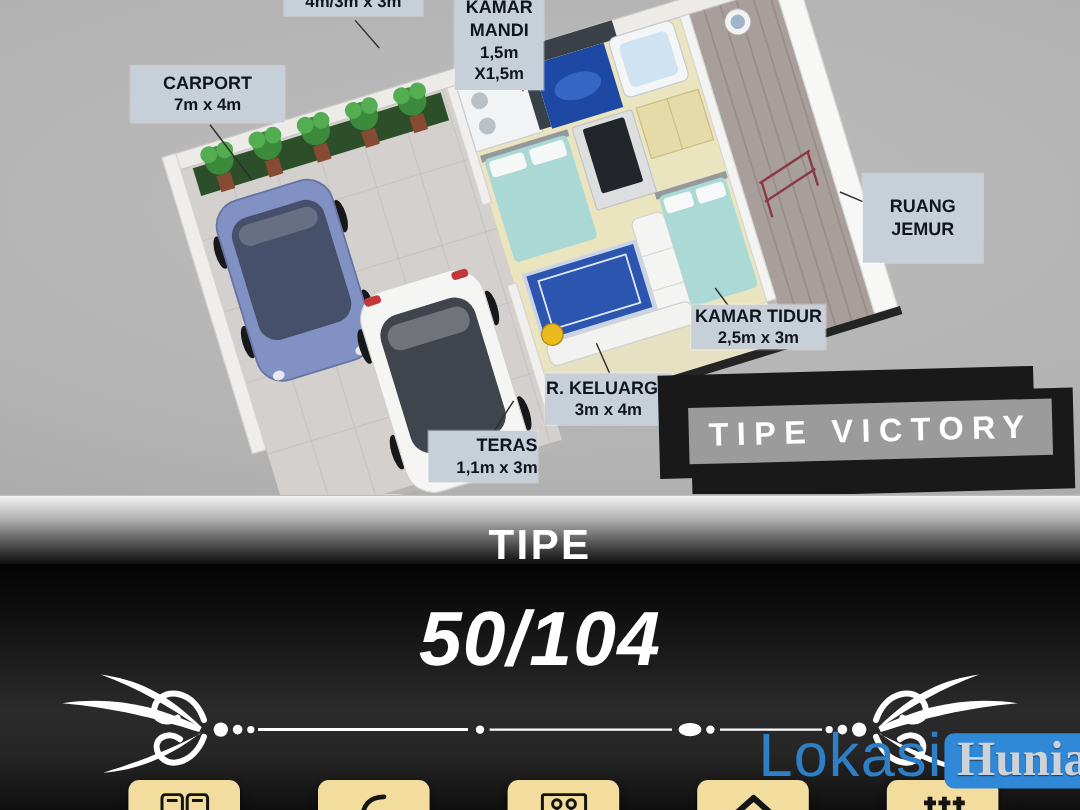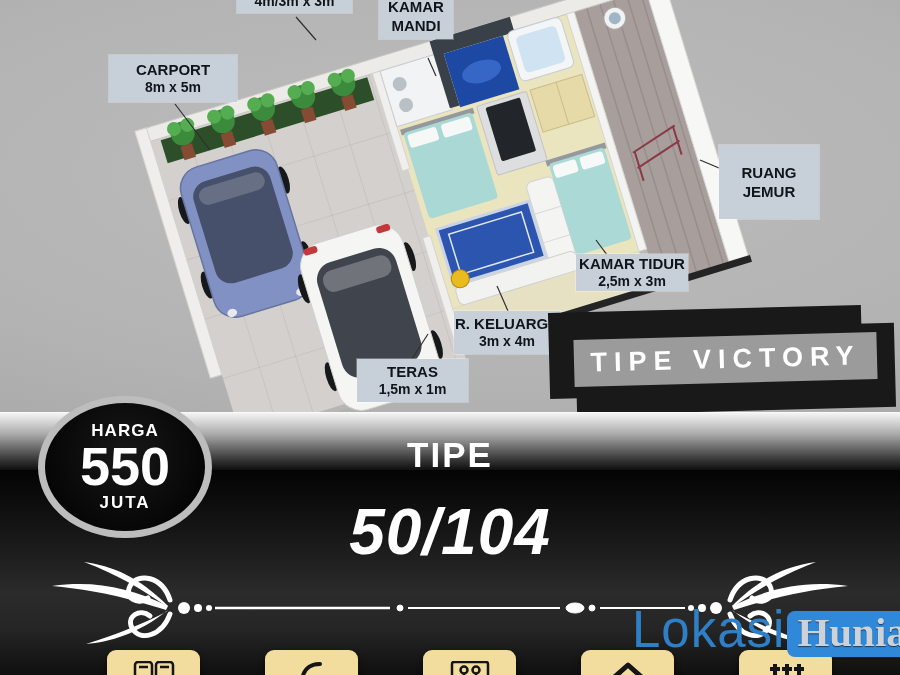--- a/index.html
+++ b/index.html
@@ -190,59 +190,55 @@
         <path d="M508,311 L497,286"></path>
         <path d="M412,359 L428,334"></path>
       </g>
     </svg>
 
     <div class="room-label" style="left:237px;top:-9px;width:115px;padding:2px 0;">
       <div class="rl-size">4m/3m x 3m</div>
     </div>
     <div class="room-label" style="left:379px;top:-6px;width:74px;padding:3px 0 4px;">
       <div class="rl-title">KAMAR MANDI</div>
+      <div class="rl-size">1,5m X1,5m</div>
     </div>
     <div class="room-label" style="left:109px;top:55px;width:128px;padding:5px 0;">
       <div class="rl-title">CARPORT</div>
-      <div class="rl-size">8m x 5m</div>
+      <div class="rl-size">7m x 4m</div>
     </div>
     <div class="room-label" style="left:719px;top:145px;width:100px;padding:18px 10px;box-sizing:border-box;">
       <div class="rl-title">RUANG JEMUR</div>
     </div>
     <div class="room-label" style="left:576px;top:254px;width:112px;padding:0 0;">
       <div class="rl-title">KAMAR TIDUR</div>
       <div class="rl-size">2,5m x 3m</div>
     </div>
     <div class="room-label" style="left:454px;top:311px;width:106px;padding:3px 0;">
       <div class="rl-title">R. KELUARGA</div>
       <div class="rl-size">3m x 4m</div>
     </div>
-    <div class="room-label" style="left:357px;top:359px;width:111px;padding:3px 0;">
+    <div class="room-label" style="left:357px;top:359px;width:91px;padding:3px 0;text-align:right;">
       <div class="rl-title">TERAS</div>
-      <div class="rl-size">1,5m x 1m</div>
+      <div class="rl-size">1,1m x 3m</div>
     </div>
 
     <div class="banner-black" style="left:549px;top:309px;width:313px;height:86px;"></div>
     <div class="banner-black" style="left:576px;top:327px;width:319px;height:84px;"></div>
     <div class="banner-gray" style="left:574px;top:336px;width:303px;height:47px;">
       <span class="banner-text">TIPE VICTORY</span>
     </div>
   </div>
 
   <div class="metal-band"></div>
   <div class="tipe-label">TIPE</div>
 
   <div class="dark-area"></div>
   <div class="type-value">50/104</div>
 
-  <div class="price-badge">
-    <div class="pb-top">HARGA</div>
-    <div class="pb-val">550</div>
-    <div class="pb-bot">JUTA</div>
-  </div>
 
   <svg class="divider-svg" width="900" height="675" viewBox="0 0 900 675">
     <defs>
       <g id="flourishL" fill="#fff" stroke="none">
         <path d="M168,606 C130,588 95,580 52,586 C96,590 128,598 166,610 Z"></path>
         <path d="M168,606 C138,576 112,566 84,562 C116,574 140,588 166,606 Z"></path>
         <path d="M168,610 C138,634 110,642 86,644 C118,634 142,624 166,612 Z"></path>
         <path d="M170,600 C162,576 138,572 130,586 C124,598 138,606 148,598" fill="none" stroke="#fff" stroke-width="5" stroke-linecap="round"></path>
         <path d="M170,614 C162,636 140,642 132,628 C126,616 140,608 150,616" fill="none" stroke="#fff" stroke-width="5" stroke-linecap="round"></path>
         <circle cx="184" cy="608" r="6"></circle>

